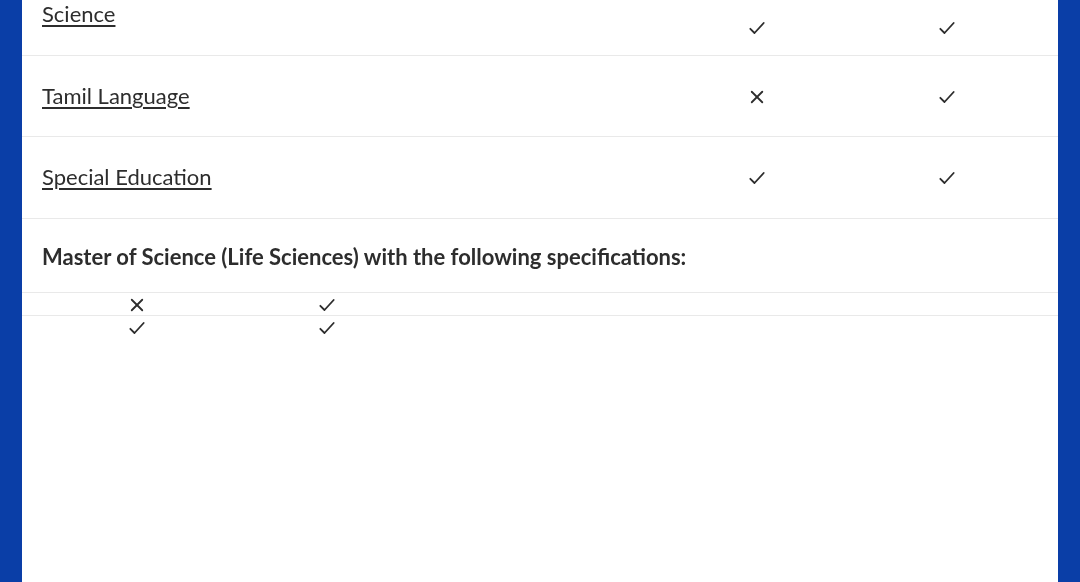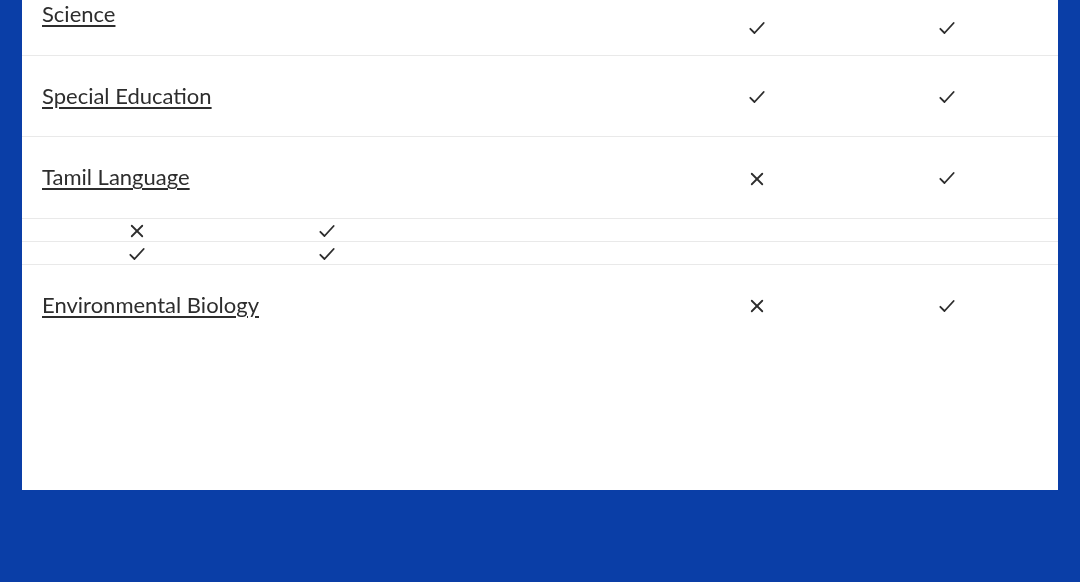--- a/index.html
+++ b/index.html
@@ -8,21 +8,21 @@
     font-family:"Lato","Helvetica Neue",Arial,sans-serif;
     color:#2d2d2d;
     width:1080px;
     height:582px;
     overflow:hidden;
     box-sizing:border-box;
   }
   .panel{
     background:#ffffff;
     margin:0 22px;
-    height:490px;
+    height:582px;
     box-sizing:border-box;
   }
   .row{
     display:flex;
     align-items:center;
     border-bottom:1px solid #e9e9e9;
     padding:0 20px;
     box-sizing:border-box;
   }
   .cell-label{
@@ -62,69 +62,58 @@
     <div class="cell-mark"><svg width="20" height="20" viewBox="0 0 24 24" fill="none" stroke="#2d2d2d" stroke-width="2.2" stroke-linecap="round" stroke-linejoin="round">
           <polyline points="4 13 9 18 20 6"></polyline>
         </svg></div>
     <div class="cell-mark"><svg width="20" height="20" viewBox="0 0 24 24" fill="none" stroke="#2d2d2d" stroke-width="2.2" stroke-linecap="round" stroke-linejoin="round">
           <polyline points="4 13 9 18 20 6"></polyline>
         </svg></div>
   </div>
 
   <div class="row">
     <div class="cell-label">
-      <a href="#">Special Education</a>
-    </div>
-    <div class="cell-mark"><svg width="20" height="20" viewBox="0 0 24 24" fill="none" stroke="#2d2d2d" stroke-width="2.2" stroke-linecap="round" stroke-linejoin="round">
-          <polyline points="4 13 9 18 20 6"></polyline>
-        </svg></div>
-    <div class="cell-mark"><svg width="20" height="20" viewBox="0 0 24 24" fill="none" stroke="#2d2d2d" stroke-width="2.2" stroke-linecap="round" stroke-linejoin="round">
-          <polyline points="4 13 9 18 20 6"></polyline>
-        </svg></div>
-  </div>
-
-  <div class="row">
-    <div class="cell-label">
       <a href="#">Tamil Language</a>
     </div>
     <div class="cell-mark"><svg width="18" height="18" viewBox="0 0 24 24" fill="none" stroke="#2d2d2d" stroke-width="2.4" stroke-linecap="round">
           <line x1="5" y1="5" x2="19" y2="19"></line>
           <line x1="19" y1="5" x2="5" y2="19"></line>
         </svg></div>
     <div class="cell-mark"><svg width="20" height="20" viewBox="0 0 24 24" fill="none" stroke="#2d2d2d" stroke-width="2.2" stroke-linecap="round" stroke-linejoin="round">
           <polyline points="4 13 9 18 20 6"></polyline>
         </svg></div>
   </div>
 
+  <div class="row">
+    <div class="cell-label">
+      <a href="#">Special Education</a>
+    </div>
+    <div class="cell-mark"><svg width="20" height="20" viewBox="0 0 24 24" fill="none" stroke="#2d2d2d" stroke-width="2.2" stroke-linecap="round" stroke-linejoin="round">
+          <polyline points="4 13 9 18 20 6"></polyline>
+        </svg></div>
+    <div class="cell-mark"><svg width="20" height="20" viewBox="0 0 24 24" fill="none" stroke="#2d2d2d" stroke-width="2.2" stroke-linecap="round" stroke-linejoin="round">
+          <polyline points="4 13 9 18 20 6"></polyline>
+        </svg></div>
+  </div>
+
+  <div class="section-header">Master of Science (Life Sciences) with the following specifications:</div>
 
   <div class="row">
     <div class="cell-mark"><svg width="18" height="18" viewBox="0 0 24 24" fill="none" stroke="#2d2d2d" stroke-width="2.4" stroke-linecap="round">
           <line x1="5" y1="5" x2="19" y2="19"></line>
           <line x1="19" y1="5" x2="5" y2="19"></line>
         </svg></div>
     <div class="cell-mark"><svg width="20" height="20" viewBox="0 0 24 24" fill="none" stroke="#2d2d2d" stroke-width="2.2" stroke-linecap="round" stroke-linejoin="round">
           <polyline points="4 13 9 18 20 6"></polyline>
         </svg></div>
   </div>
 
   <div class="row">
     <div class="cell-mark"><svg width="20" height="20" viewBox="0 0 24 24" fill="none" stroke="#2d2d2d" stroke-width="2.2" stroke-linecap="round" stroke-linejoin="round">
           <polyline points="4 13 9 18 20 6"></polyline>
         </svg></div>
     <div class="cell-mark"><svg width="20" height="20" viewBox="0 0 24 24" fill="none" stroke="#2d2d2d" stroke-width="2.2" stroke-linecap="round" stroke-linejoin="round">
           <polyline points="4 13 9 18 20 6"></polyline>
         </svg></div>
   </div>
 
-  <div class="row">
-    <div class="cell-label">
-      <a href="#">Environmental Biology</a>
-    </div>
-    <div class="cell-mark"><svg width="18" height="18" viewBox="0 0 24 24" fill="none" stroke="#2d2d2d" stroke-width="2.4" stroke-linecap="round">
-          <line x1="5" y1="5" x2="19" y2="19"></line>
-          <line x1="19" y1="5" x2="5" y2="19"></line>
-        </svg></div>
-    <div class="cell-mark"><svg width="20" height="20" viewBox="0 0 24 24" fill="none" stroke="#2d2d2d" stroke-width="2.2" stroke-linecap="round" stroke-linejoin="round">
-          <polyline points="4 13 9 18 20 6"></polyline>
-        </svg></div>
-  </div>
 
 </div>
 
 </body></html>

